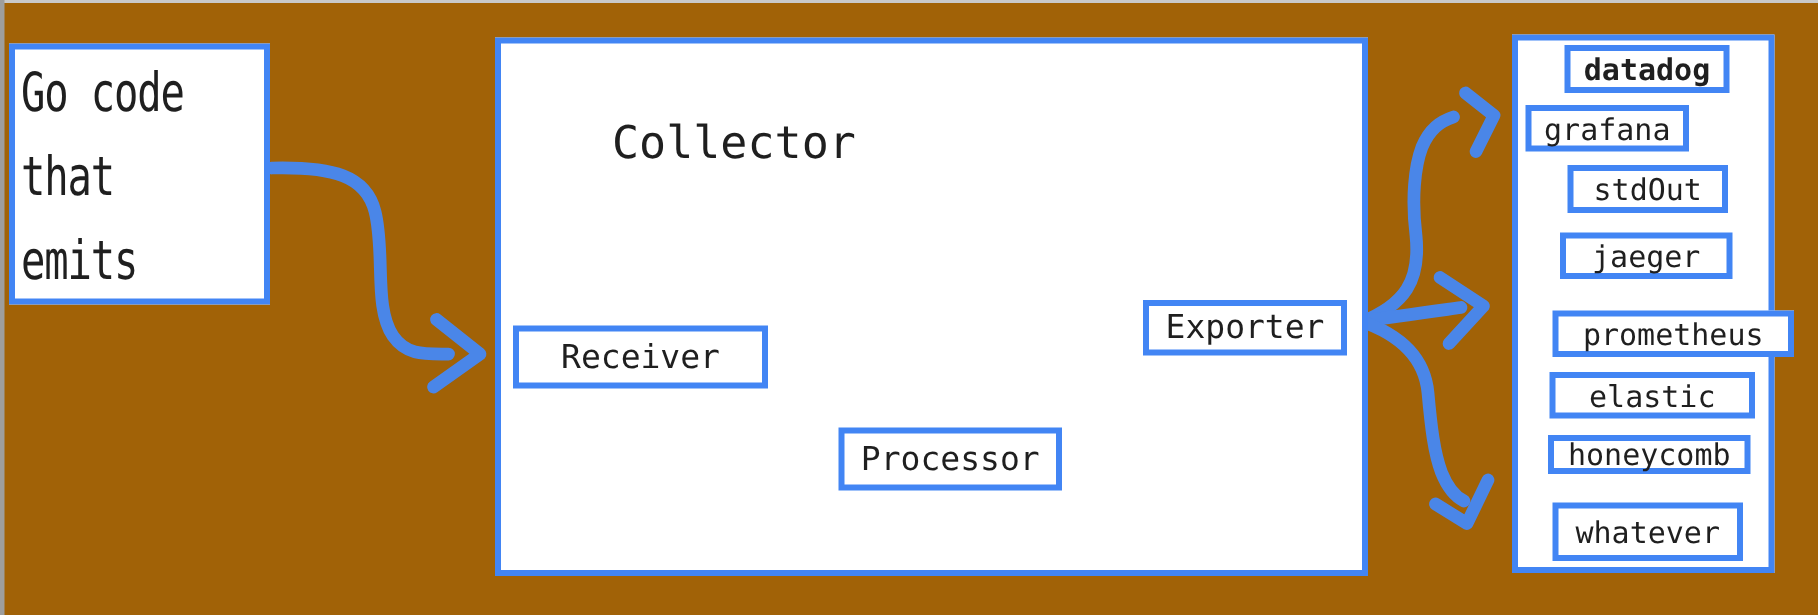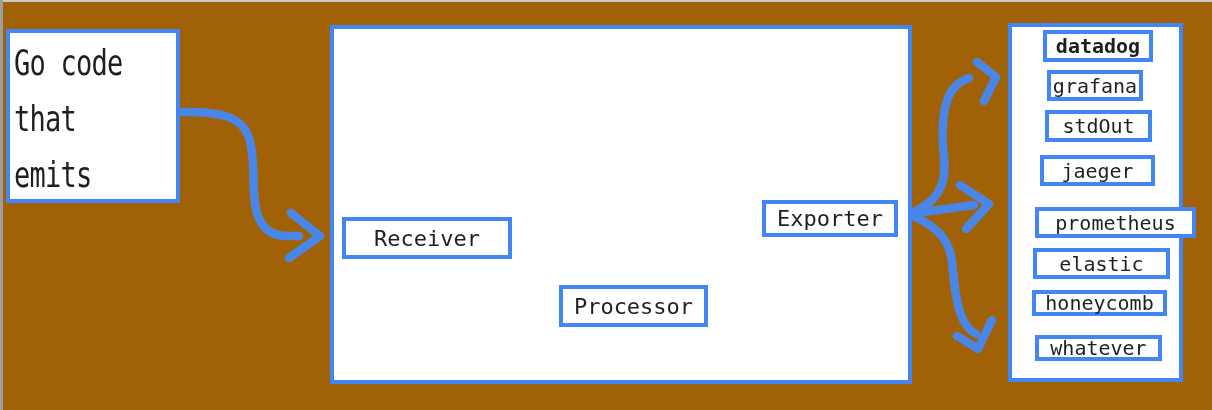--- a/index.html
+++ b/index.html
@@ -65,27 +65,27 @@
   .stage-exporter  { left: 762px; top: 200px; width: 136px; height: 37px; }
   .dest-outer {
     left: 1008px; top: 23px; width: 175px; height: 359px;
   }
   .dest {
     display: flex; align-items: center; justify-content: center;
     font-size: 20px;
     white-space: nowrap;
   }
   .dest-datadog    { left: 1043px; top: 30px;  width: 110px; height: 32px; font-weight: bold; }
-  .dest-grafana    { left: 1047px; top: 70px;  width: 96px; height: 31px; }
+  .dest-grafana    { left: 1017px; top: 70px;  width: 109px; height: 31px; }
   .dest-stdout     { left: 1045px; top: 110px; width: 107px; height: 32px; justify-content: center; }
   .dest-jaeger     { left: 1040px; top: 155px; width: 115px; height: 31px; }
   .dest-prometheus { left: 1035px; top: 207px; width: 161px; height: 31px; }
   .dest-elastic    { left: 1033px; top: 248px; width: 137px; height: 31px; }
   .dest-honeycomb  { left: 1032px; top: 290px; width: 135px; height: 26px; }
-  .dest-whatever   { left: 1035px; top: 335px; width: 127px; height: 26px; }
+  .dest-whatever   { left: 1035px; top: 335px; width: 127px; height: 39px; }
   .arrow-layer {
     position: absolute; left: 0; top: 0; width: 1212px; height: 410px;
     pointer-events: none;
   }
   .arrow-layer path {
     fill: none;
     stroke: var(--arrow);
     stroke-width: 8.5px;
     stroke-linecap: round;
     stroke-linejoin: round;
@@ -126,20 +126,21 @@
     </g>
   </svg>
 
   <div class="shape source-box">
     <span class="source-label">Go code
 that emits
 metrics</span>
   </div>
 
   <div class="shape collector-box"></div>
+  <div class="collector-title">Collector</div>
 
   <div class="shape stage stage-receiver">
     <span>Receiver</span>
   </div>
   <div class="shape stage stage-exporter">
     <span>Exporter</span>
   </div>
   <div class="shape stage stage-processor">
     <span>Processor</span>
   </div>

